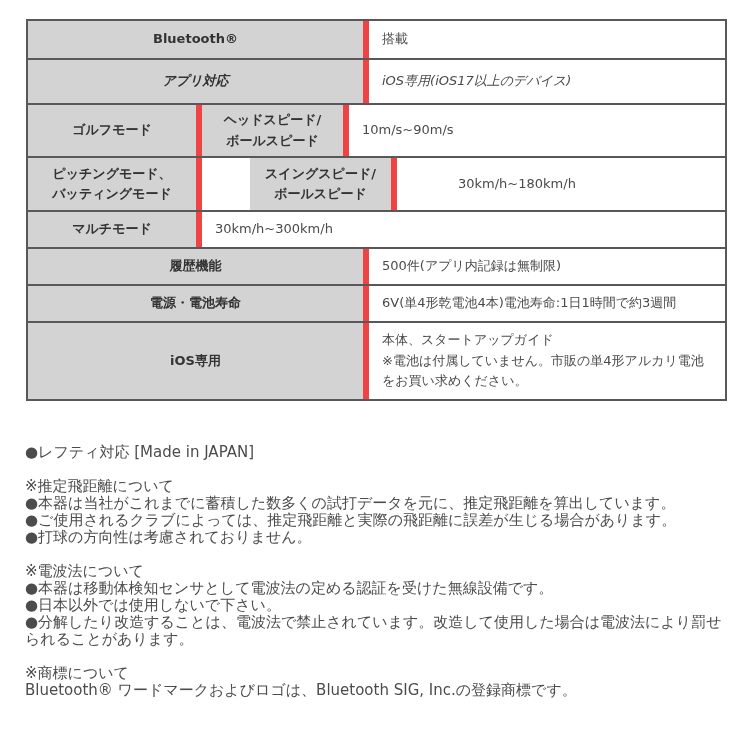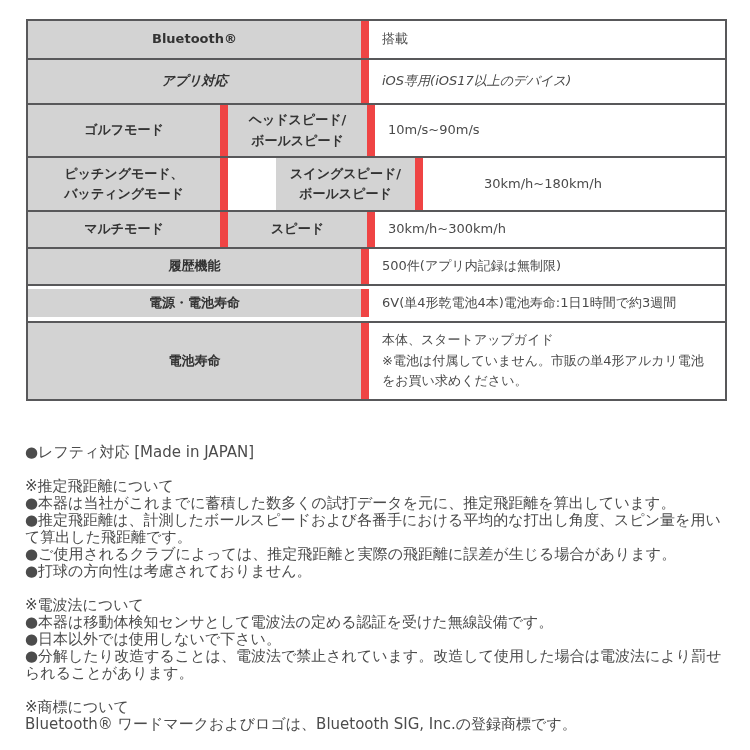--- a/index.html
+++ b/index.html
@@ -17,49 +17,49 @@
     left: 26px; top: 19px;
     width: 701px;
     border: 2px solid #58585a;
     background: #ffffff;
   }
   .trow { display: flex; border-bottom: 2px solid #58585a; }
   .trow:last-child { border-bottom: none; }
   .cell { display: flex; flex-direction: column; justify-content: center; }
   .c-label {
     background: #d3d3d3;
-    border-right: 8px solid #ef4444;
+    border-right: 6px solid #ef4444;
     align-items: center;
     text-align: center;
     font-weight: bold;
     color: #333333;
     font-size: 13px;
     line-height: 1.55;
     padding: 4px 6px;
   }
   .w-merged { width: 341px; }
-  .w-col1   { width: 200px; }
+  .w-col1   { width: 174px; }
   .w-col2   { width: 147px; }
   .c-value {
     flex: 1;
     align-items: flex-start;
     text-align: left;
     font-size: 13px;
     line-height: 1.6;
     color: #4a4a4a;
     padding: 7px 13px;
   }
   .r1 { min-height: 39px; }
   .r2 { min-height: 45px; font-style: italic; }
   .r3 { min-height: 53px; }
   .r4 { min-height: 54px; gap: 48px; }
   .r5 { min-height: 37px; }
   .r6 { min-height: 36px; }
   .r7 { min-height: 39px; }
-  .r8 { min-height: 37px; align-items: center; }
+  .r8 { min-height: 37px; }
   .r9 { min-height: 74px; }
   .line { display: block; }
 
   
   .notes {
     position: absolute;
     left: 25px; top: 444px;
     width: 705px;
     font-size: 15px;
     line-height: 17px;
@@ -101,52 +101,50 @@
       </div>
       <div class="cell c-label w-col2">
         <span class="line">スイングスピード/</span>
         <span class="line">ボールスピード</span>
       </div>
       <div class="cell c-value">30km/h~180km/h</div>
     </div>
 
     <div class="trow r5">
       <div class="cell c-label w-col1">マルチモード</div>
-      <div class="cell c-label w-col2">スピード</div>
       <div class="cell c-value">30km/h~300km/h</div>
     </div>
 
     <div class="trow r6">
       <div class="cell c-label w-merged">履歴機能</div>
       <div class="cell c-value">500件(アプリ内記録は無制限)</div>
     </div>
 
 
     <div class="trow r8">
       <div class="cell c-label w-merged">電源・電池寿命</div>
       <div class="cell c-value">6V(単4形乾電池4本)電池寿命:1日1時間で約3週間</div>
     </div>
 
     <div class="trow r9">
-      <div class="cell c-label w-merged">電池寿命</div>
+      <div class="cell c-label w-merged">iOS専用</div>
       <div class="cell c-value">
         <span class="line">本体、スタートアップガイド</span>
         <span class="line">※電池は付属していません。市販の単4形アルカリ電池をお買い求めください。</span>
       </div>
     </div>
 
   </div>
 
   <div class="notes">
 
     <div class="note-line">●レフティ対応 [Made in JAPAN]</div>
 
     <div class="note-heading">※推定飛距離について</div>
     <div class="note-line">●本器は当社がこれまでに蓄積した数多くの試打データを元に、推定飛距離を算出しています。</div>
-    <div class="note-line">●推定飛距離は、計測したボールスピードおよび各番手における平均的な打出し角度、スピン量を用いて算出した飛距離です。</div>
     <div class="note-line">●ご使用されるクラブによっては、推定飛距離と実際の飛距離に誤差が生じる場合があります。</div>
     <div class="note-line">●打球の方向性は考慮されておりません。</div>
 
     <div class="note-heading">※電波法について</div>
     <div class="note-line">●本器は移動体検知センサとして電波法の定める認証を受けた無線設備です。</div>
     <div class="note-line">●日本以外では使用しないで下さい。</div>
     <div class="note-line">●分解したり改造することは、電波法で禁止されています。改造して使用した場合は電波法により罰せられることがあります。</div>
 
     <div class="note-heading">※商標について</div>
     <div class="note-line">Bluetooth® ワードマークおよびロゴは、Bluetooth SIG, Inc.の登録商標です。</div>

